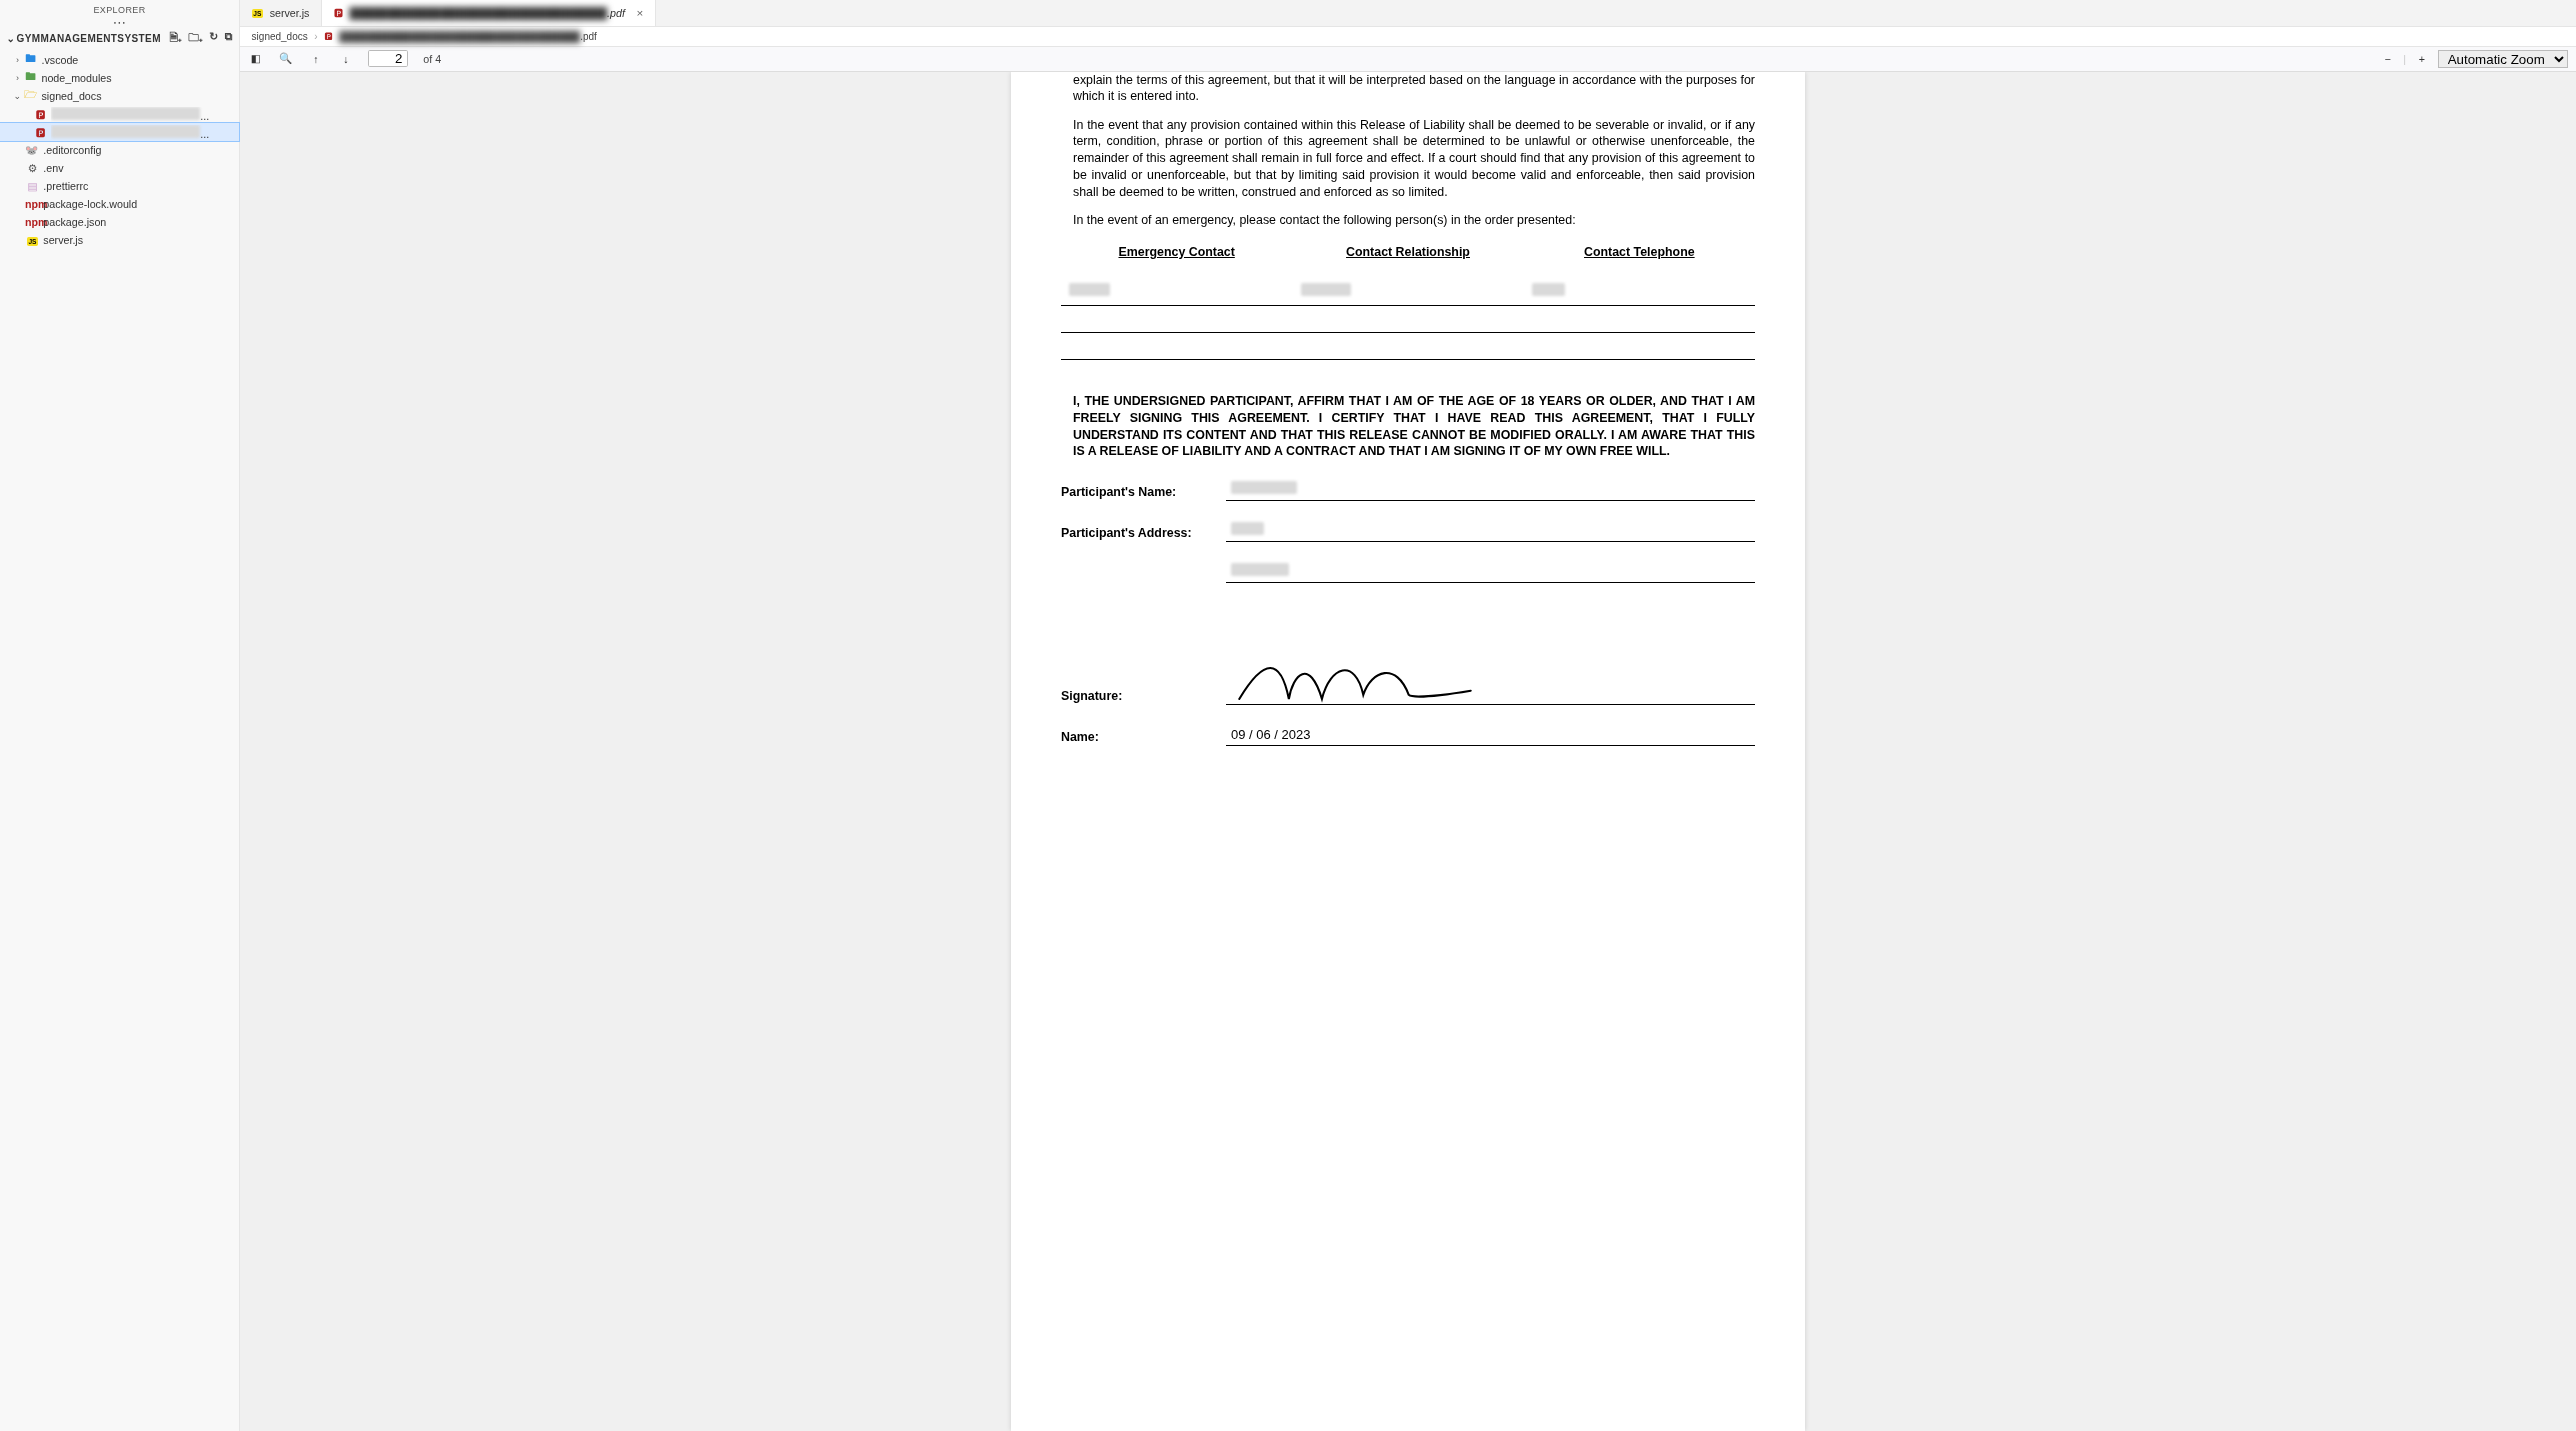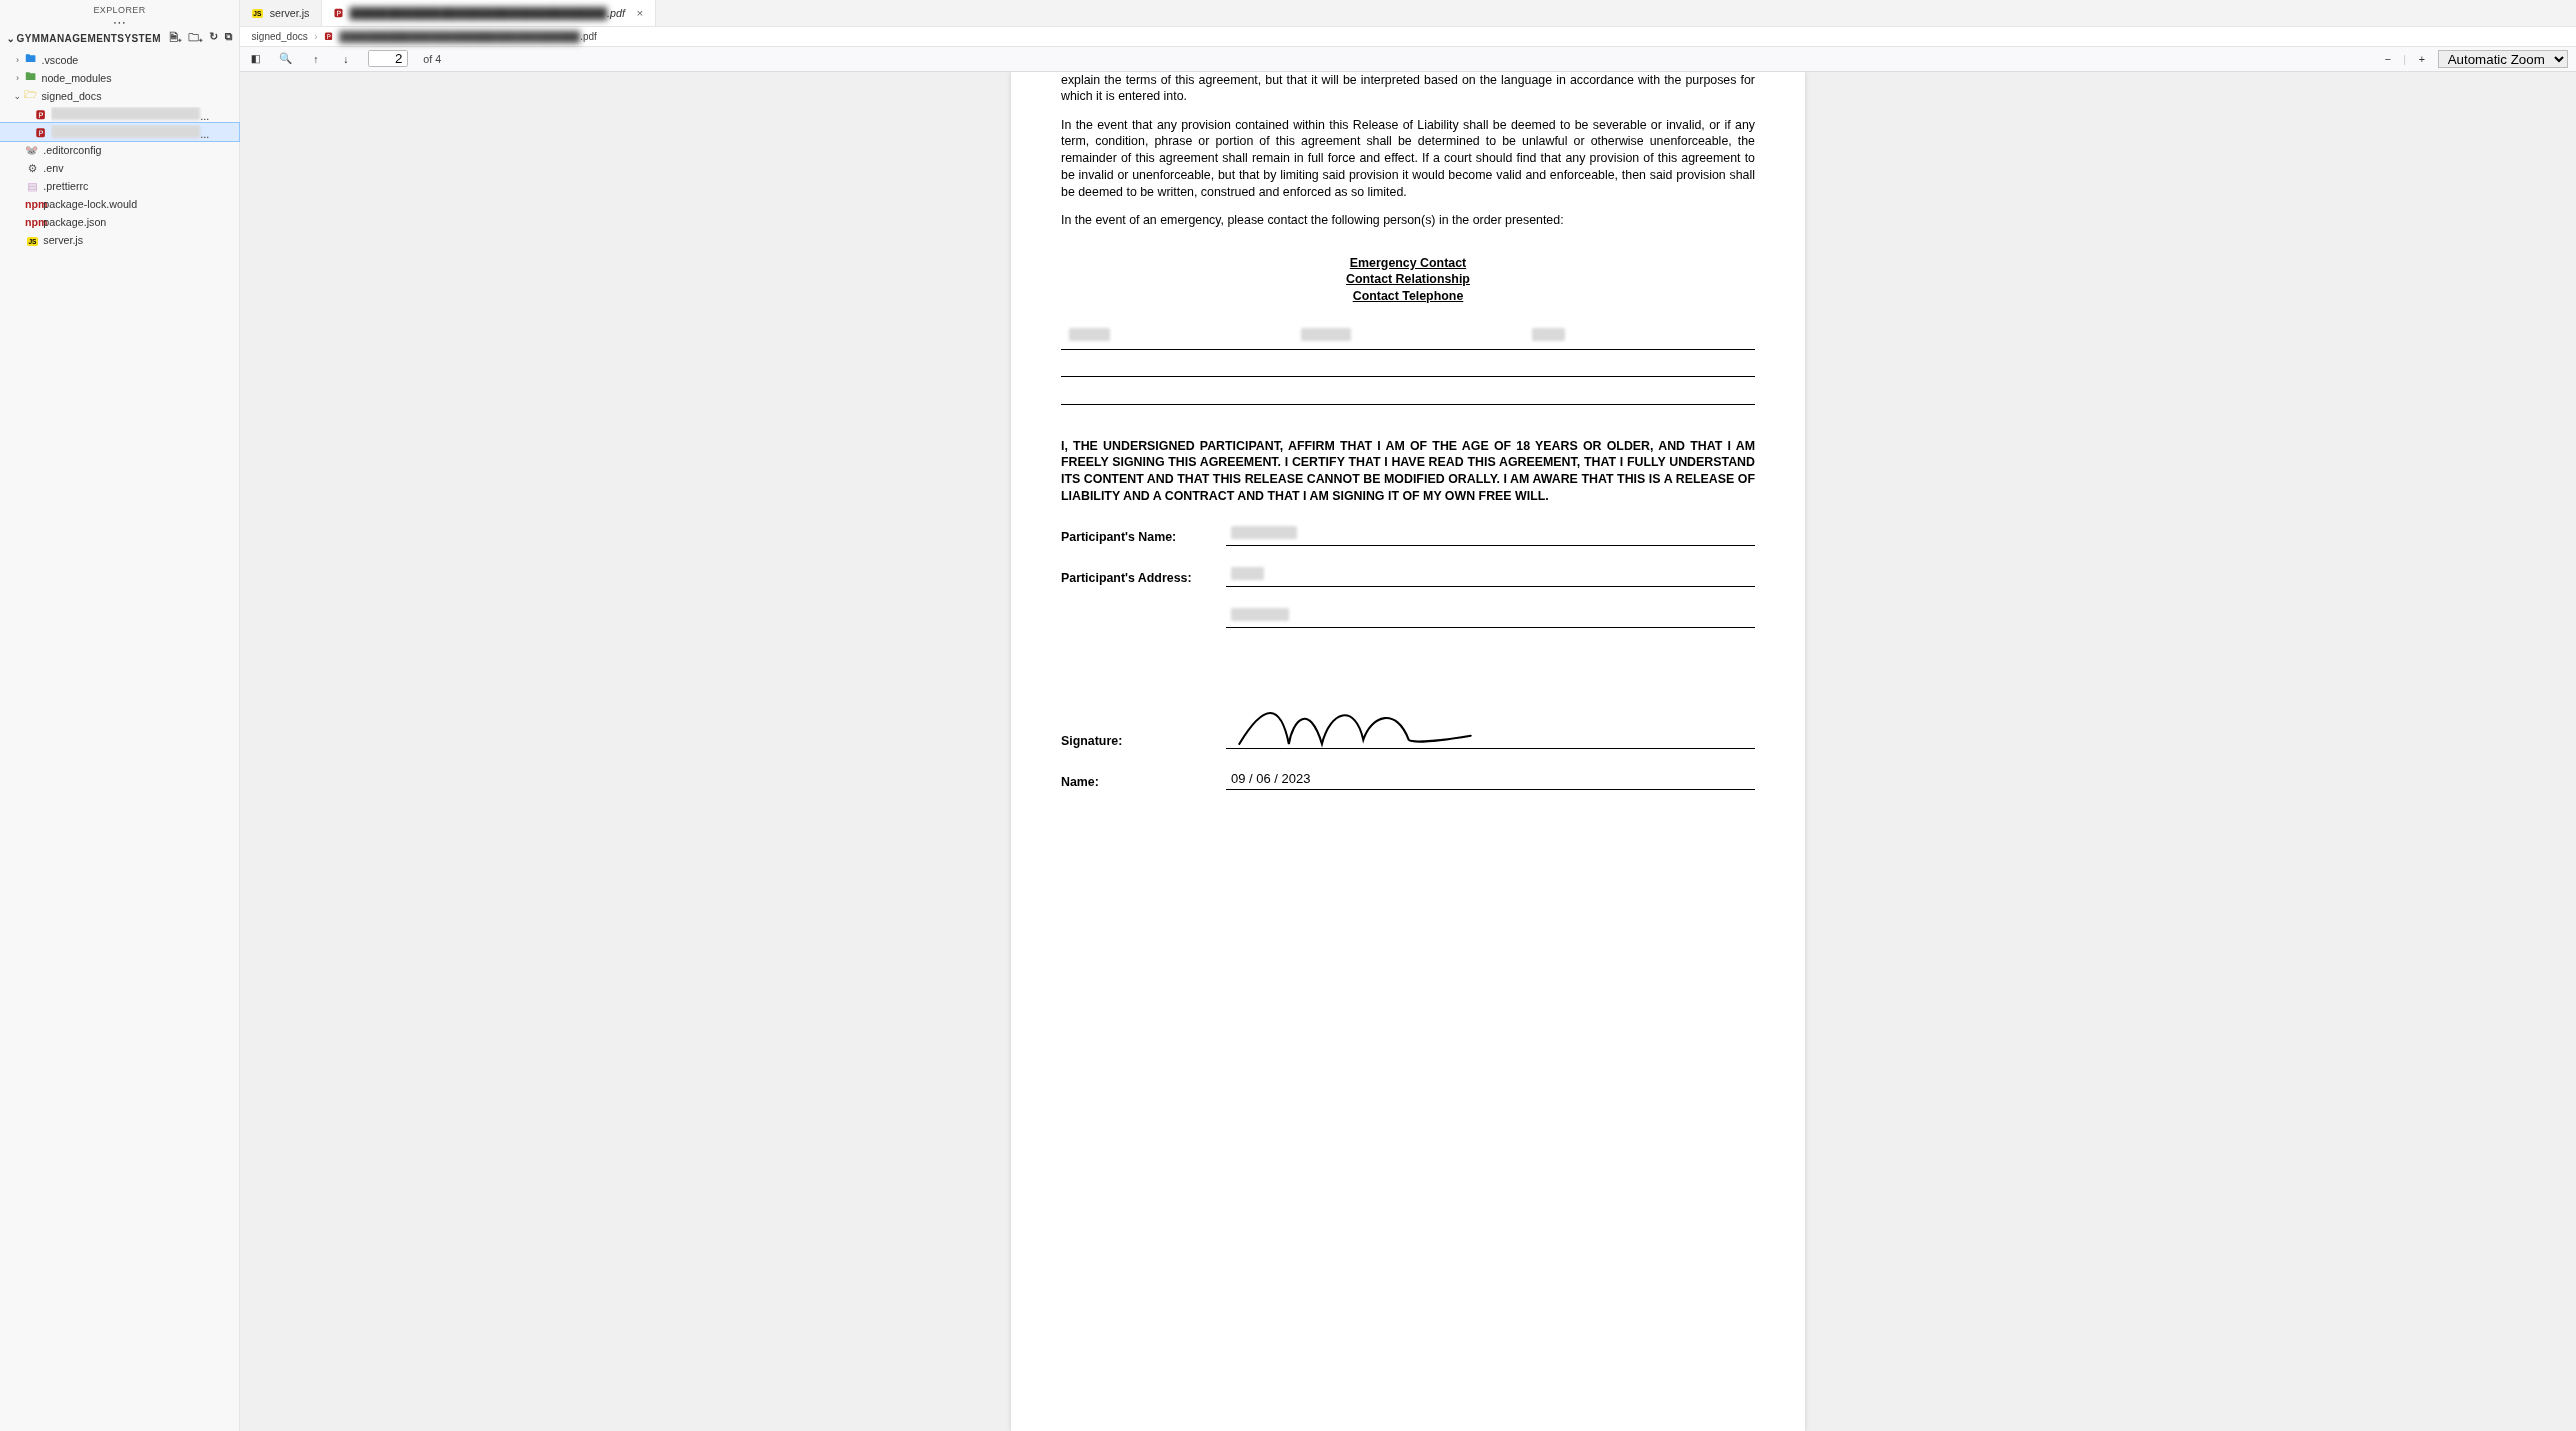--- a/index.html
+++ b/index.html
@@ -62,22 +62,22 @@
   .pdf-toolbar .tb-btn { width: 15px; text-align: center; color: #333; cursor: pointer; }
   .pdf-toolbar input.page { width: 40px; height: 16.5px; text-align: right; padding: 0 5px; border: 0.8px solid #bbb; border-radius: 1.7px; }
   .pdf-toolbar .page-of { color: #444; }
   .pdf-toolbar .spacer { flex: 1; }
   .pdf-toolbar .zoom-group { display: flex; align-items: center; gap: 8.3px; }
   .pdf-toolbar select { height: 18px; border: 0.8px solid #bbb; background: #eee; padding: 0 5px; }
 
   
   .pdf-viewport { flex: 1; overflow: auto; background: #f0f0f0; display: flex; justify-content: center; }
   .pdf-page { background: #fff; width: 794px; margin-top: 0; box-shadow: 0 0 5px rgba(0,0,0,0.15); padding: 0 50px 33px 50px; font-family: Arial, sans-serif; font-size: 12.4px; color: #000; line-height: 1.35; }
-  .pdf-page p { text-align: justify; margin-bottom: 11.6px; }
-  .pdf-page .contacts-header { display: flex; margin-top: 26px; font-weight: 700; text-decoration: underline; flex-direction: column; }
+  .pdf-page p { text-align: justify; margin-bottom: 11.6px; margin-left: 12px; }
+  .pdf-page .contacts-header { display: flex; margin-top: 15px; font-weight: 700; text-decoration: underline; }
   .pdf-page .contacts-header div { flex:1; text-align:center; }
   .pdf-page .contact-row { display: flex; margin-top: 23px; border-bottom: 0.8px solid #000; padding-bottom: 3.3px; }
   .pdf-page .contact-row div { flex:1; padding-left: 8.3px; }
   .pdf-page .affirm { font-weight: 700; text-align: justify; margin-top: 33px; }
   .pdf-page .form-row { display: flex; align-items: flex-end; margin-top: 21px; }
   .pdf-page .form-row .lbl { width: 165px; font-weight: 700; }
   .pdf-page .form-row .line { flex: 1; border-bottom: 0.8px solid #000; min-height: 20px; padding-left: 5px; }
   .blurbox { background: #d9d9d9; color: transparent; filter: blur(1.7px); border-radius: 1.7px; display:inline-block; height:13.2px; }
 </style>
 </head>

